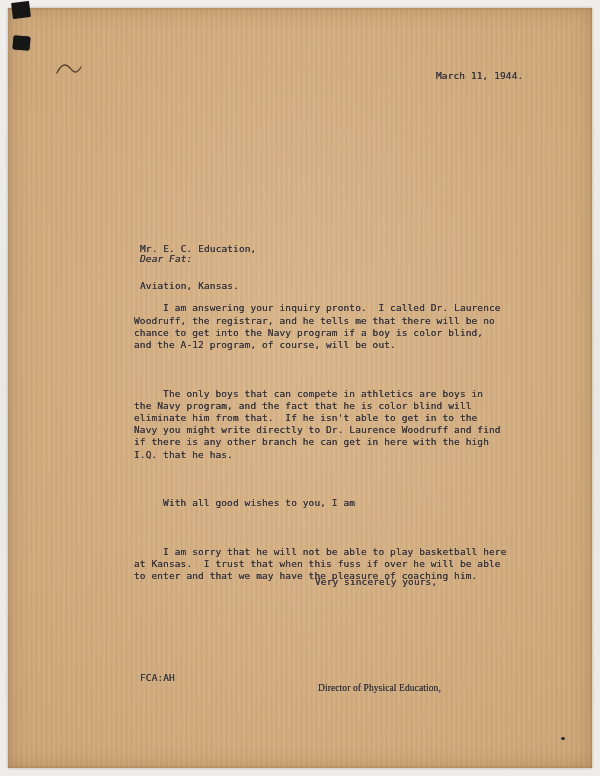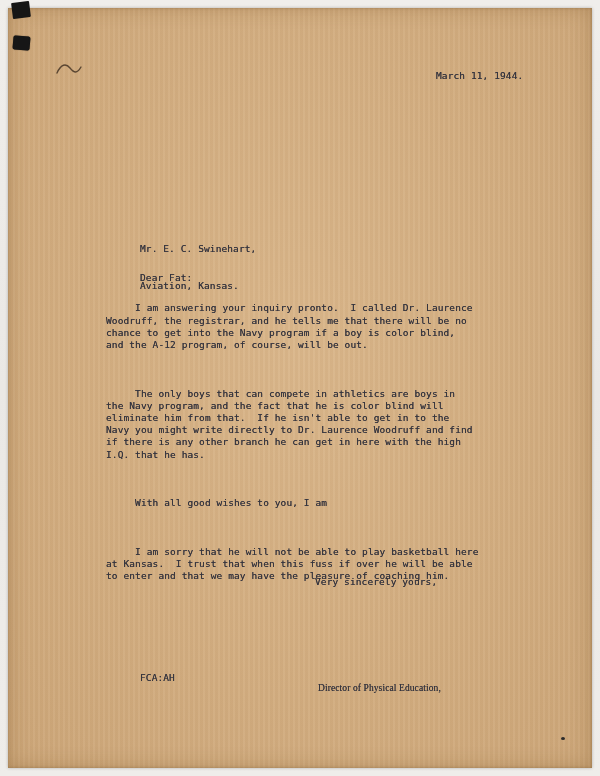--- a/index.html
+++ b/index.html
@@ -44,22 +44,22 @@
     position: absolute;
     font-size: 9.5px;
     line-height: 12.2px;
     letter-spacing: 0.1px;
     color: var(--ink);
     text-shadow: 0 0 0.5px rgba(40,40,55,0.8);
     white-space: pre-wrap;
   }
   .date-line      { left: 428px; top: 62px; }
   .address-block  { left: 132px; top: 211px; }
-  .salutation     { left: 132px; top: 264px; }
-  .body-block     { left: 98px; top: 270px; width: 382px; }
+  .salutation     { left: 132px; top: 245px; font-style: italic; }
+  .body-block     { left: 126px; top: 270px; width: 382px; }
   .body-block p   { margin: 0 0 12px 0; }
   .body-block p.p3-gap { }
   .closing        { left: 307px; top: 568px; }
   .sig-block      { left: 310px; top: 650px; font-family: Liberation Serif, serif; }
   .initials       { left: 132px; top: 664px; }
 
   .mark {
     position: absolute;
     background: #161616;
   }
@@ -83,21 +83,21 @@
     <div class="mark mark1"></div>
     <div class="mark mark2"></div>
     <svg class="squiggle" viewBox="0 0 30 18">
       <path d="M3 13 C 7 4, 12 3, 16 8 S 23 14, 27 7" fill="none" stroke="#5a4632" stroke-width="1.4" stroke-linecap="round"></path>
     </svg>
     <div class="mark speck"></div>
 
     <div class="typed date-line">March 11, 1944.</div>
 
     <div class="typed address-block">
-      <div>Mr. E. C. Swinehart,</div>
+      <div>Mr. E. C. Education,</div>
       <div>Aviation, Kansas.</div>
     </div>
 
     <div class="typed salutation">Dear Fat:</div>
 
     <div class="typed body-block">
       <p>     I am answering your inquiry pronto.  I called Dr. Laurence
 Woodruff, the registrar, and he tells me that there will be no
 chance to get into the Navy program if a boy is color blind,
 and the A-12 program, of course, will be out.</p>

